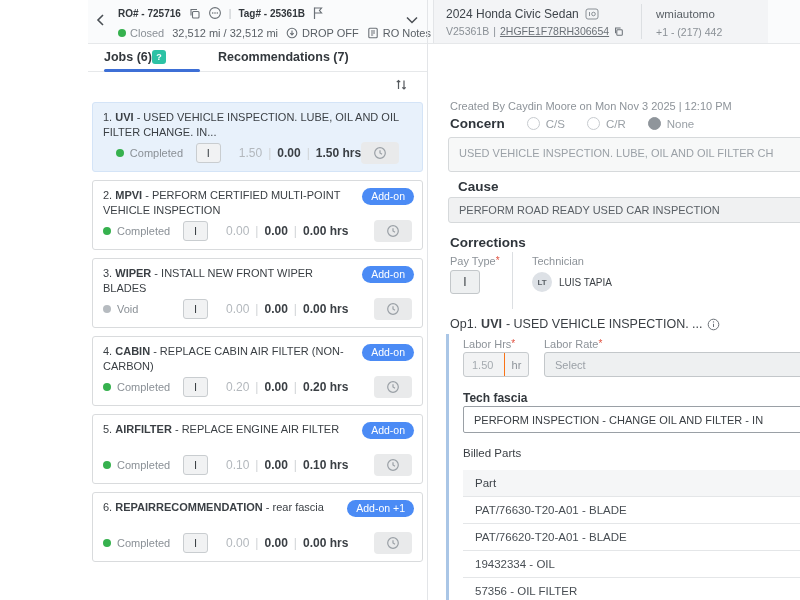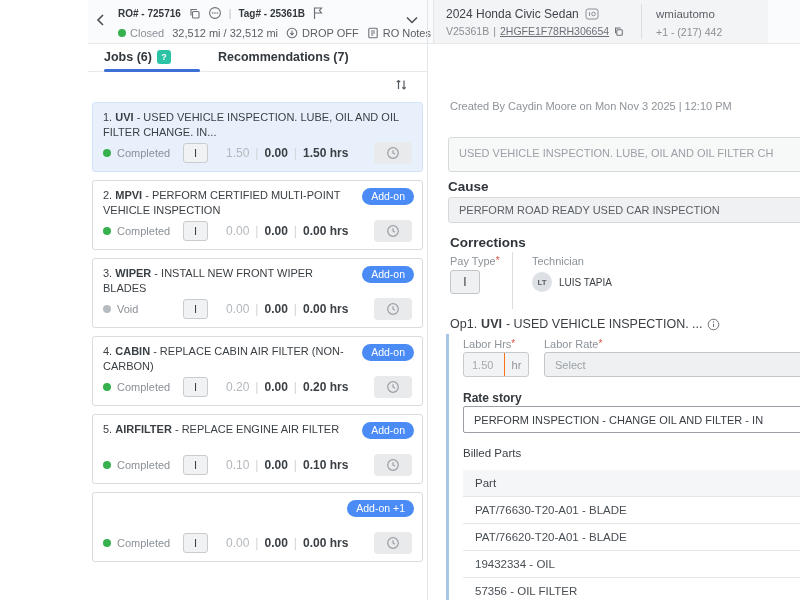--- a/index.html
+++ b/index.html
@@ -35,21 +35,21 @@
   .veh-line2 { position:absolute; left:12px; top:25px; display:flex; align-items:center; gap:4px;
     font-size:10.5px; color:#8a9096; white-space:nowrap; }
   .vin-link { color:#6b7177; text-decoration:underline; cursor:pointer; }
   .veh-divider { position:absolute; left:207px; top:4px; width:1px; height:35px; background:#dcdfe2; }
   .shop-name { position:absolute; left:222px; top:8px; font-size:11.5px; color:#5a6066; white-space:nowrap; }
   .shop-phone { position:absolute; left:222px; top:26px; font-size:10.5px; color:#8a9096; white-space:nowrap; }
 
   
   .tabs-row { position:absolute; left:88px; top:44px; width:339px; height:28px;
     background:#fff; border-bottom:1px solid #e6e8ea; }
-  .tab { position:absolute; top:6px; display:flex; align-items:center; gap:5px;
+  .tab { position:absolute; top:6px; display:flex; align-items:center; 
     font-size:12.5px; font-weight:bold; color:#33383d; cursor:pointer; white-space:nowrap; }
   .tab-jobs { left:16px; }
   .tab-rec { left:130px; }
   .help-badge { width:14px; height:14px; border-radius:3px; color:#fff; font-size:9px; font-weight:bold;
     display:flex; align-items:center; justify-content:center; }
   .tab-underline { position:absolute; left:16px; top:25px; width:96px; height:3px; border-radius:2px; }
 
   .v-divider { position:absolute; left:427px; top:0; width:1px; height:600px; background:#e3e5e8; }
 
   .sort-btn { position:absolute; left:394px; top:77px; cursor:pointer; }
@@ -81,21 +81,21 @@
   .created-by { position:absolute; left:2px; top:100px; font-size:11px; color:#8d9399; white-space:nowrap; }
   .concern-row { position:absolute; left:2px; top:116px; display:flex; align-items:center; }
   .section-h { font-size:13.5px; font-weight:bold; color:#2f353b; }
   .radio-item { display:flex; align-items:center; gap:6px; margin-left:22px; cursor:pointer; }
   .radio-circle { width:13px; height:13px; border-radius:50%; border:1px solid #c7cbcf; background:#fff; }
   .radio-circle.on { background:#8f959b; border-color:#8f959b; }
   .radio-label { font-size:11.5px; color:#9aa0a6; }
   .concern-box { position:absolute; left:0; top:137px; width:365px; height:35px; background:#f7f8f8;
     border:1px solid #d6d9db; border-radius:3px; padding:9px 10px; font-size:11px; color:#9ba1a7;
     white-space:nowrap; overflow:hidden; }
-  .cause-label { position:absolute; left:0; top:179px; }
+  .cause-label { position:absolute; left:10px; top:179px; }
   .cause-box { position:absolute; left:0; top:197px; width:365px; height:26px; background:#f0f1f2;
     border:1px solid #d6d9db; border-radius:3px; padding:6px 10px; font-size:11px; color:#5a6066;
     white-space:nowrap; overflow:hidden; }
   .corrections-label { position:absolute; left:2px; top:235px; }
   .field-label { font-size:11px; color:#8d9399; white-space:nowrap; }
   .req { color:#e15241; font-size:10px; vertical-align:top; }
   .paytype-label { position:absolute; left:2px; top:255px; }
   .paytype-box { position:absolute; left:2px; top:270px; width:30px; height:24px; background:#eef0f1;
     border:1px solid #c3c7ca; border-radius:3px; font-size:12px; color:#3a3f44; text-align:center;
     line-height:22px; cursor:pointer; }
@@ -236,21 +236,21 @@
 <div class="v-divider"></div>
 
 <span class="sort-btn">
   <svg width="15" height="15" viewBox="0 0 15 15" fill="none" stroke="#55595e" stroke-width="1.2">
     <path d="M4.5 12V3.5M2.8 5.2 4.5 3.5l1.7 1.7"></path>
     <path d="M10 3.5V12M8.3 10.3 10 12l1.7-1.7"></path>
   </svg>
 </span>
 
 <div class="jobs-list">
-  <div class="job-card selected" style="background: rgb(232, 241, 251);">
+  <div class="job-card selected" style="background: rgb(232, 241, 251); align-items: center;">
     <div class="job-title">
       <span class="job-num">1.</span>
       <span class="job-code">UVI</span><span class="job-desc"> - USED VEHICLE INSPECTION. LUBE, OIL AND OIL FILTER CHANGE. IN...</span>
     </div>
 
     <div class="job-bottom">
       <span class="job-status">
         <i class="dot" style="background: rgb(54, 177, 78);"></i>
         <span class="status-text">Completed</span>
       </span>
@@ -377,20 +377,24 @@
       <button class="clock-btn">
         <svg width="14" height="14" viewBox="0 0 14 14" fill="none" stroke="#9aa0a6" stroke-width="1.2">
             <circle cx="7" cy="7" r="5.3"></circle>
             <path d="M7 4.2V7l2 1.2"></path>
           </svg>
       </button>
     </div>
   </div>
 
   <div class="job-card">
+    <div class="job-title has-badge">
+      <span class="job-num">6.</span>
+      <span class="job-code">REPAIRRECOMMENDATION</span><span class="job-desc"> - rear fascia</span>
+    </div>
     <span class="addon-badge" style="background: rgb(75, 139, 245);">Add-on +1</span>
     <div class="job-bottom">
       <span class="job-status">
         <i class="dot" style="background: rgb(54, 177, 78);"></i>
         <span class="status-text">Completed</span>
       </span>
       <span class="pay-box">I</span>
       <span class="hours">
         <span class="hour hour-gray">0.00</span>
         <span class="hour-sep">|</span>
@@ -404,20 +408,35 @@
             <path d="M7 4.2V7l2 1.2"></path>
           </svg>
       </button>
     </div>
   </div>
 </div>
 
 <div class="rpanel">
   <div class="created-by">Created By Caydin Moore on Mon Nov 3 2025 | 12:10 PM</div>
 
+  <div class="concern-row">
+    <span class="section-h">Concern</span>
+    <span class="radio-item">
+      <span class="radio-circle"></span>
+      <span class="radio-label">C/S</span>
+    </span>
+    <span class="radio-item">
+      <span class="radio-circle"></span>
+      <span class="radio-label">C/R</span>
+    </span>
+    <span class="radio-item">
+      <span class="radio-circle on"></span>
+      <span class="radio-label">None</span>
+    </span>
+  </div>
 
   <div class="concern-box">USED VEHICLE INSPECTION. LUBE, OIL AND OIL FILTER CH</div>
 
   <div class="cause-label section-h">Cause</div>
   <div class="cause-box">PERFORM ROAD READY USED CAR INSPECTION</div>
 
   <div class="corrections-label section-h">Corrections</div>
 
   <div class="paytype-label field-label">
     <span>Pay Type</span><span class="req">*</span>
@@ -450,21 +469,21 @@
   </div>
   <div class="lr-label field-label">
     <span>Labor Rate</span><span class="req">*</span>
   </div>
   <div class="lh-group">
     <span class="lh-value">1.50</span>
     <span class="lh-unit">hr</span>
   </div>
   <div class="lr-select">Select</div>
 
-  <div class="ts-label">Rate story</div>
+  <div class="ts-label">Tech fascia</div>
   <div class="ts-input">PERFORM INSPECTION - CHANGE OIL AND FILTER - IN</div>
 
   <div class="billed-label">Billed Parts</div>
 
   <div class="parts-table">
     <div class="parts-header">Part</div>
     <div id="parts-rows">
   <div class="part-row">PAT/76630-T20-A01 - BLADE</div>
 
   <div class="part-row">PAT/76620-T20-A01 - BLADE</div>

